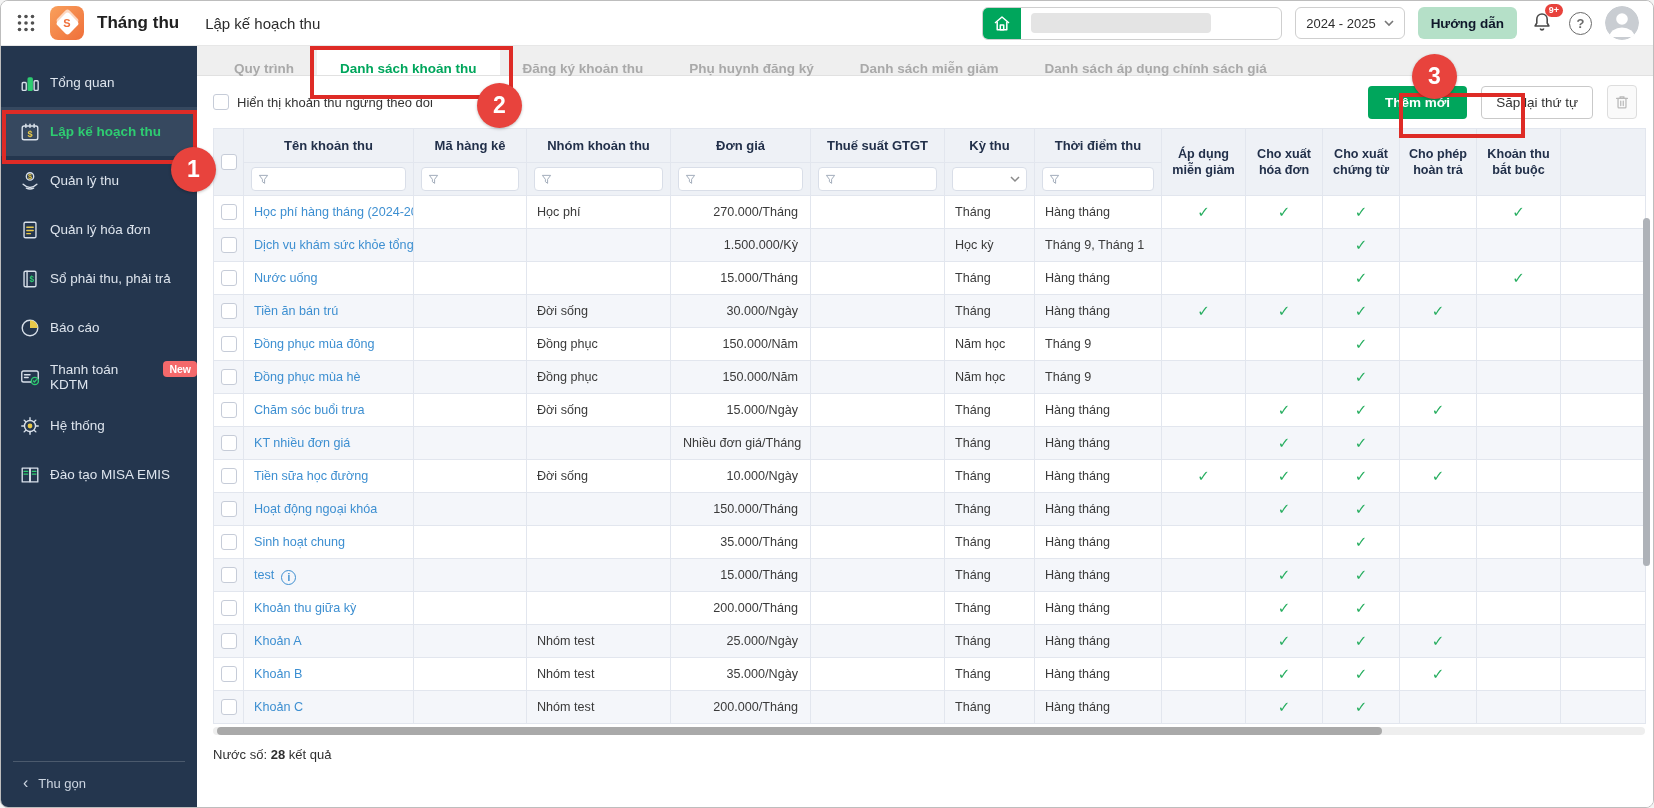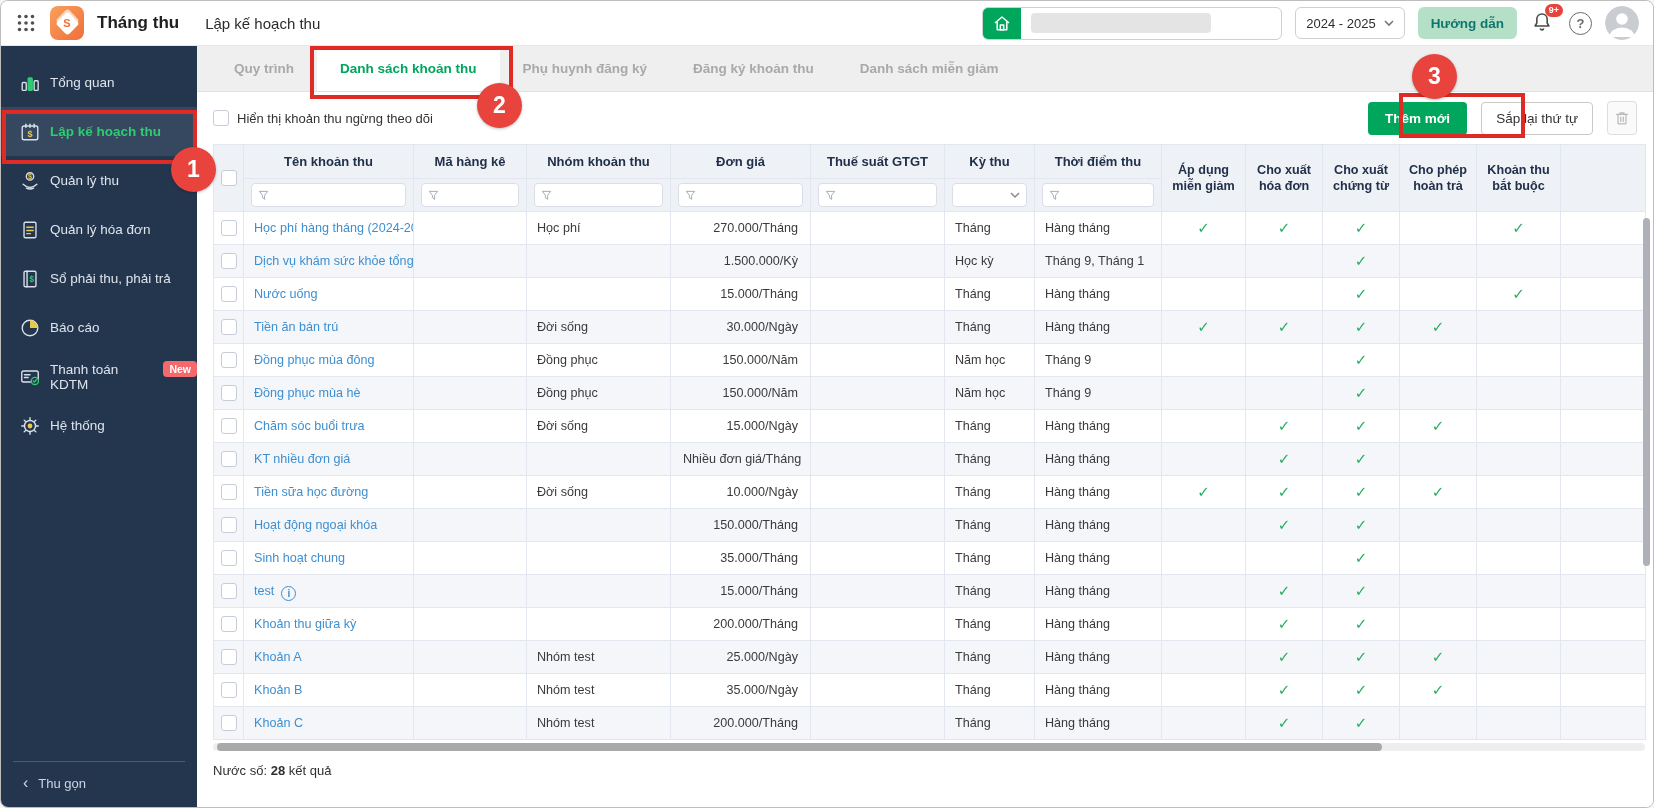--- a/index.html
+++ b/index.html
@@ -14,41 +14,41 @@
   .app-logo .sheet { position:absolute; width:17px; height:17px; background:#fff; border-radius:3px; left:8.5px; top:8.5px; transform:rotate(45deg); }
   .app-logo .sheet.back { background:rgba(255,255,255,.65); top:5.5px; }
   .app-logo .s-letter { position:absolute; left:0; top:0; width:34px; height:34px; display:flex; align-items:center; justify-content:center; font-size:11px; font-weight:700; color:#ef6f3a; }
   .app-title { margin-left:13px; font-size:17px; font-weight:700; color:#202020; }
   .page-title { margin-left:26px; font-size:15px; font-weight:500; color:#2c2c2c; }
   .top-right { margin-left:auto; display:flex; align-items:center; gap:13px; }
   .search-box { width:300px; height:33px; border:1px solid #cfcfcf; border-radius:6px; background:#fff; display:flex; align-items:center; overflow:hidden; cursor:text; }
   .home-btn { width:38px; height:33px; background:#00A65C; display:flex; align-items:center; justify-content:center; flex:none; cursor:pointer; }
   .redacted { width:180px; height:20px; margin-left:10px; background:#e4e4e4; border-radius:4px; }
   .year-select { height:32px; min-width:104px; border:1px solid #cfcfcf; border-radius:6px; display:flex; align-items:center; justify-content:space-between; padding:0 10px; font-size:13px; color:#2c2c2c; cursor:pointer; gap:8px; }
-  .guide-btn { height:32px; border:none; border-radius:6px; background:#b5e0c8; color:#0f766e; font-size:13.5px; font-weight:600; padding:0 13px; cursor:pointer; font-family:inherit; }
+  .guide-btn { height:32px; border:none; border-radius:6px; background:#b5e0c8; color:#0f172a; font-size:13.5px; font-weight:600; padding:0 13px; cursor:pointer; font-family:inherit; }
   .bell-wrap { position:relative; width:26px; height:26px; cursor:pointer; }
   .bell-badge { position:absolute; top:-6px; right:-7px; background:#e8423c; color:#fff; font-size:9px; font-weight:700; border-radius:8px; padding:2px 4px; line-height:1; }
   .help-circle { width:23px; height:23px; border:1.6px solid #6a6a6a; border-radius:50%; color:#6a6a6a; font-size:13px; font-weight:700; display:flex; align-items:center; justify-content:center; cursor:pointer; }
   .avatar { width:34px; height:34px; border-radius:50%; overflow:hidden; cursor:pointer; }
 
   
   .sidebar { position:absolute; top:45px; left:0; bottom:0; width:196px; background:#24364E; z-index:4; display:flex; flex-direction:column; }
   #side-nav { padding-top:12px; }
   .nav-item { height:49px; display:flex; align-items:center; padding-left:17px; gap:8px; color:#dde4ed; font-size:13.5px; cursor:pointer; }
   .nav-item.active { background:#36485F; color:#2ECC71; font-weight:700; }
   .nav-ic { width:24px; height:24px; flex:none; display:flex; align-items:center; justify-content:center; }
   .new-badge { background:#F4696B; color:#fff; font-size:10.5px; font-weight:600; padding:2px 6px; border-radius:4px; margin-left:5px; transform:translateY(-8px); }
   .side-bottom { margin-top:auto; padding-bottom:16px; }
   .side-divider { height:1px; background:rgba(255,255,255,.18); margin:0 12px 13px; }
   .collapse-btn { color:#ccd5e1; font-size:13px; padding-left:22px; display:flex; align-items:center; gap:10px; cursor:pointer; }
   .collapse-btn .chev { font-size:16px; line-height:1; }
 
   
   .main { position:absolute; top:45px; left:196px; right:0; bottom:0; background:#fff; }
-  .tabbar { height:46px; background:#efefef; border-bottom:1px solid #e1e1e1; display:flex; padding-left:14px; }
+  .tabbar { height:30px; background:#efefef; border-bottom:1px solid #e1e1e1; display:flex; padding-left:14px; }
   .tab { padding:0 23px; line-height:40px; border-top:3px solid transparent; font-size:13.5px; font-weight:600; color:#a9a9a9; cursor:pointer; white-space:nowrap; }
   .tab.active { background:#fff; color:#00A65C; border-top-color:#00A65C; }
 
   .toolbar { height:52px; display:flex; align-items:center; padding:0 16px; background:#fff; }
   .chk { width:16px; height:16px; border:1px solid #c6ccd8; border-radius:3px; background:#fff; flex:none; cursor:pointer; }
   .toolbar-label { font-size:13px; color:#333; margin-left:8px; }
   .toolbar-right { margin-left:auto; display:flex; align-items:center; gap:8px; }
   .btn-green { background:#00A65C; color:#fff; border:none; border-radius:4px; font-size:13.5px; font-weight:600; padding:9px 17px; cursor:pointer; font-family:inherit; }
   .btn-white { background:#fff; color:#333; border:1px solid #c9c9c9; border-radius:4px; font-size:13.5px; padding:8px 14px; cursor:pointer; font-family:inherit; margin-left:6px; }
   .btn-trash { width:30px; height:34px; border:1px solid #ddd; border-radius:4px; background:#fafafa; display:flex; align-items:center; justify-content:center; cursor:default; margin-left:6px; }
@@ -240,37 +240,51 @@
               <line x1="5.6" y1="5.6" x2="7.2" y2="7.2"></line>
               <line x1="16.8" y1="16.8" x2="18.4" y2="18.4"></line>
               <line x1="5.6" y1="18.4" x2="7.2" y2="16.8"></line>
               <line x1="16.8" y1="7.2" x2="18.4" y2="5.6"></line>
               <circle cx="12" cy="12" r="6"></circle>
               <circle cx="12" cy="12" r="2.6" fill="#e9c949" stroke="none"></circle>
             </svg>
           </span>
           <span>Hệ thống</span>
         </div>
+        <div class="nav-item">
+          <span class="nav-ic">
+            <svg width="22" height="22" viewBox="0 0 24 24" fill="none" stroke="#d8e0ea" stroke-width="1.5" stroke-linejoin="round" stroke-linecap="round">
+              <rect x="3.5" y="4.5" width="8.2" height="15"></rect>
+              <rect x="12.3" y="4.5" width="8.2" height="15"></rect>
+              <line x1="5.5" y1="8" x2="9.5" y2="8" stroke="#2ECC71"></line>
+              <line x1="5.5" y1="11" x2="9.5" y2="11" stroke="#2ECC71"></line>
+              <line x1="14.5" y1="8" x2="18.5" y2="8" stroke="#2ECC71"></line>
+              <line x1="14.5" y1="11" x2="18.5" y2="11" stroke="#2ECC71"></line>
+            </svg>
+          </span>
+          <span>Đào tạo MISA EMIS</span>
+        </div>
       </nav>
     <div class="side-bottom">
       <div class="side-divider"></div>
       <div class="collapse-btn">
         <span class="chev">‹</span>
         <span>Thu gọn</span>
       </div>
     </div>
   </aside>
 
   <main class="main">
     <div class="tabbar" id="tabbar">
         <div class="tab">Quy trình</div>
         <div class="tab active">Danh sách khoản thu</div>
+        <div class="tab">Đăng ký khoản thu</div>
         <div class="tab">Phụ huynh đăng ký</div>
-        <div class="tab">Đăng ký khoản thu</div>
         <div class="tab">Danh sách miễn giảm</div>
+        <div class="tab">Danh sách áp dụng chính sách giá</div>
       </div>
 
     <div class="toolbar">
       <span class="chk"></span>
       <span class="toolbar-label">Hiển thị khoản thu ngừng theo dõi</span>
       <div class="toolbar-right">
         <button class="btn-green">Thêm mới</button>
         <button class="btn-white">Sắp lại thứ tự</button>
         <div class="btn-trash">
           <svg width="18" height="18" viewBox="0 0 20 20" fill="none" stroke="#b9b9b9" stroke-width="1.4" stroke-linecap="round">

